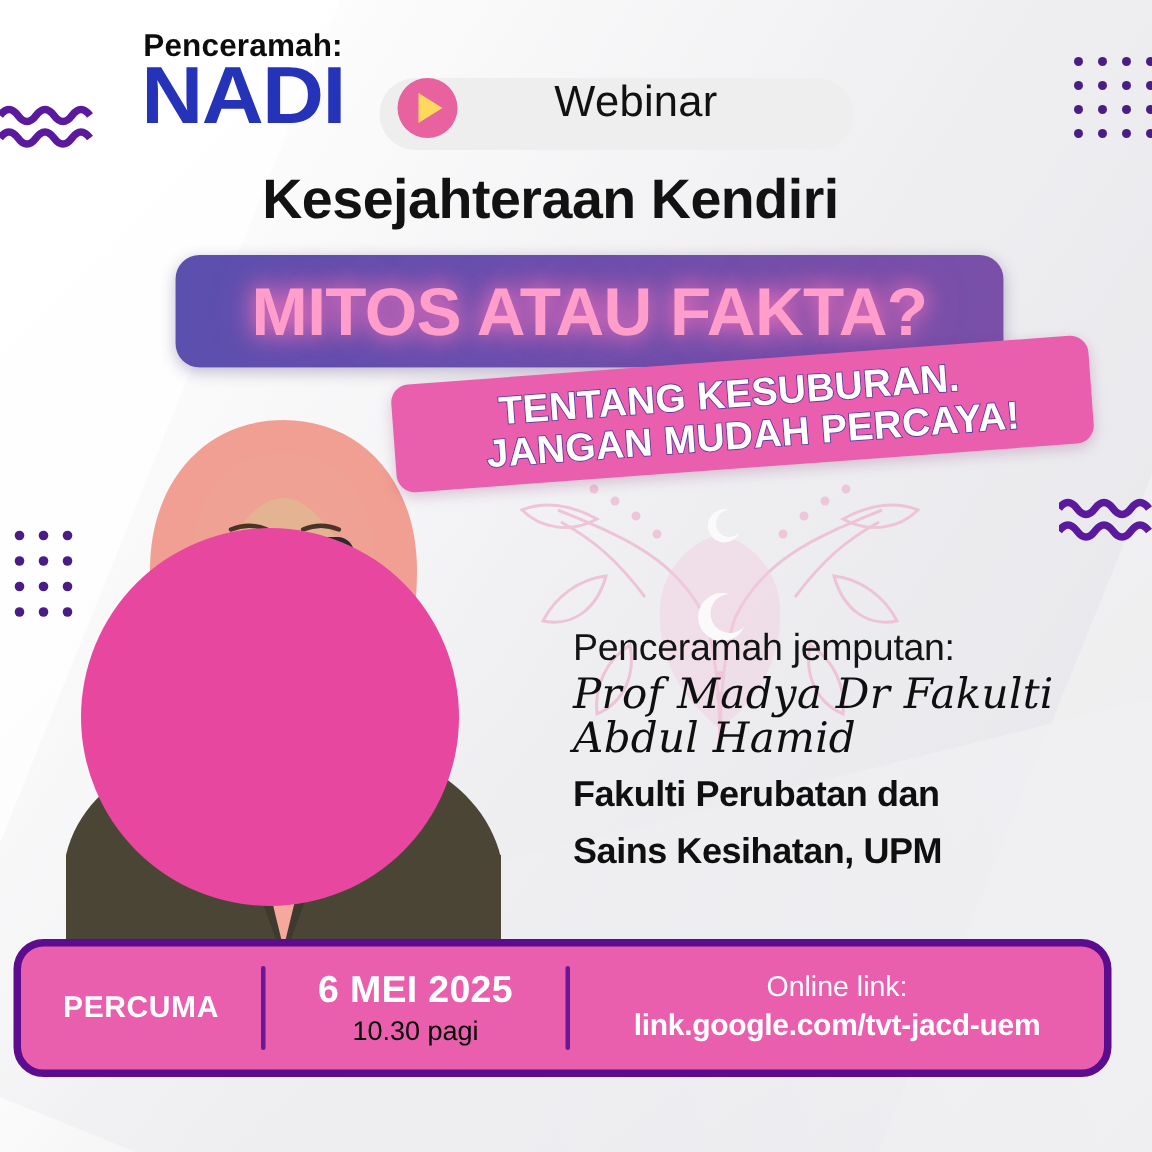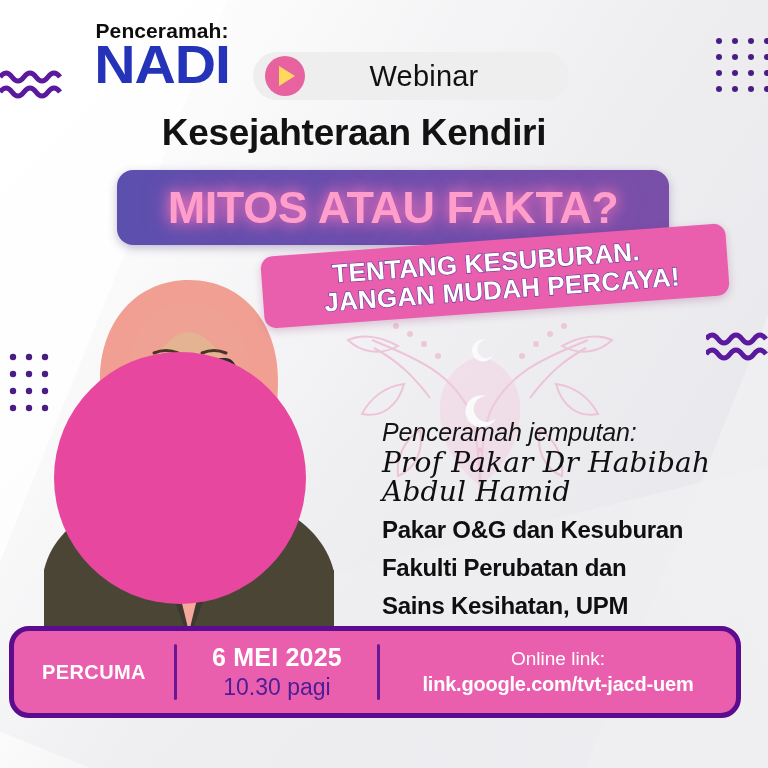--- a/index.html
+++ b/index.html
@@ -50,21 +50,21 @@
     font-size:54px;font-weight:bold;color:#2433b8;
     letter-spacing:-1px;line-height:.92;margin-top:-2px;
     font-family:"Liberation Sans", sans-serif;
     transform:scaleX(1.06);transform-origin:center;
   }
 
   .webinar-pill{
     position:absolute;left:253px;top:52px;
     height:48px;width:316px;
     background:#eeeeef;border-radius:26px;
-    display:flex;align-items:center;
+    display:flex;align-items:flex-start;
   }
   .play-circle{
     width:40px;height:40px;margin-left:12px;
     border-radius:50%;
     background:#e8629f;
     display:flex;align-items:center;justify-content:center;
     flex:0 0 auto;
   }
   .play-tri{
     width:0;height:0;margin-left:4px;
@@ -72,21 +72,21 @@
     border-bottom:10px solid transparent;
     border-left:16px solid #ffd95e;
   }
   .webinar-txt{
     flex:1;text-align:center;
     font-size:29px;font-weight:normal;color:#111;
     letter-spacing:.2px;padding-right:26px;
   }
 
   .subtitle{
-    position:absolute;left:0;top:112px;width:708px;
+    position:absolute;left:13px;top:112px;width:708px;
     text-align:center;
     font-size:37px;font-weight:bold;color:#121212;
     letter-spacing:-.3px;
   }
 
   
   .banner-purple{
     position:absolute;left:117px;top:170px;
     width:552px;height:75px;
     border-radius:16px;
@@ -160,21 +160,20 @@
     opacity:.75;pointer-events:none;
   }
 
   
   .speaker{
     position:absolute;left:382px;top:418px;width:386px;
   }
   .sp-intro{
     font-size:25px;color:#141414;line-height:1.18;
     letter-spacing:-.2px;
-    font-style:italic;
   }
   .sp-name{
     font-family:"DejaVu Serif", serif;
     font-style:italic;
     font-size:28px;color:#0f0f0f;
     line-height:1.02;margin-top:1px;
     letter-spacing:.2px;
   }
   .sp-role{
     font-size:24px;font-weight:bold;color:#0f0f0f;
@@ -193,21 +192,21 @@
   }
   .bb-cell{
     display:flex;flex-direction:column;
     align-items:center;justify-content:center;
     color:#fff;
   }
   .bb-free{width:160px;}
   .bb-free .t1{font-size:20px;font-weight:bold;letter-spacing:.4px;}
   .bb-date{width:200px;}
   .bb-date .t1{font-size:25px;font-weight:bold;letter-spacing:.2px;}
-  .bb-date .t2{font-size:23px;font-weight:normal;margin-top:2px;color:#4c1d95;}
+  .bb-date .t2{font-size:18px;font-weight:normal;margin-top:2px;color:#000000;}
   .bb-link{flex:1;}
   .bb-link .t1{font-size:19px;font-weight:normal;}
   .bb-link .t2{font-size:20px;font-weight:bold;margin-top:3px;letter-spacing:-.2px;}
   .divider{
     width:3px;height:56px;background:#6b1694;border-radius:2px;
   }
 </style>
 </head>
 <body>
 
@@ -371,23 +370,22 @@
     <span class="banner-purple-txt">MITOS ATAU FAKTA?</span>
   </div>
 
   <div class="banner-pink">
     <span class="bp-l1">TENTANG KESUBURAN.</span>
     <span class="bp-l2">JANGAN MUDAH PERCAYA!</span>
   </div>
 
   <div class="speaker">
     <div class="sp-intro">Penceramah jemputan:</div>
-    <div class="sp-name">Prof Pakar Dr Habibah</div>
+    <div class="sp-name">Prof Madya Dr Fakulti</div>
     <div class="sp-name">Abdul Hamid</div>
-    <div class="sp-role">Pakar O&amp;G dan Kesuburan</div>
     <div class="sp-role">Fakulti Perubatan dan</div>
     <div class="sp-role">Sains Kesihatan, UPM</div>
   </div>
 
   <div class="bottom-bar">
     <div class="bb-cell bb-free">
       <div class="t1">PERCUMA</div>
     </div>
     <div class="divider"></div>
     <div class="bb-cell bb-date">

